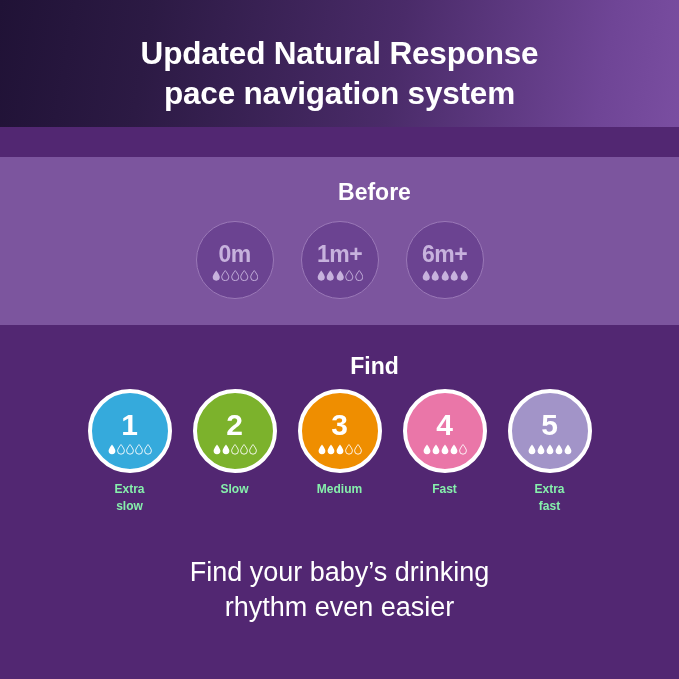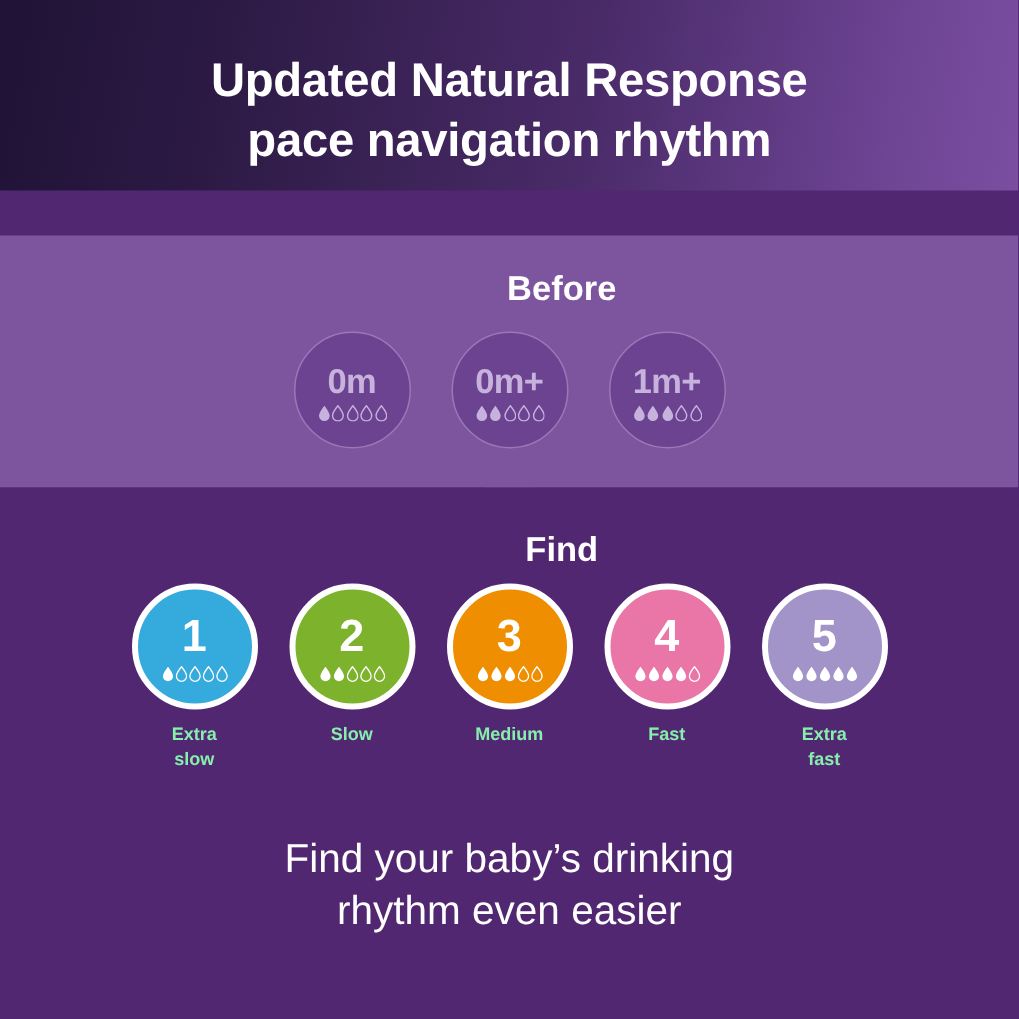--- a/index.html
+++ b/index.html
@@ -188,21 +188,21 @@
   .footer-text .l2 { display: block; }
 </style>
 </head>
 <body>
 
 <div class="poster">
 
   <div class="header">
     <div class="header-title">
       <span>Updated Natural Response</span>
-      <span class="l2">pace navigation rhythm</span>
+      <span class="l2">pace navigation system</span>
     </div>
   </div>
 
   <div class="before-band">
     <div class="band-heading before-heading">Before</div>
     <div class="row before-row">
         <div class="before-circle">
           <div class="before-age">0m</div>
           <div class="drops">
             <span class="drop">
@@ -226,50 +226,20 @@
               </svg>
             </span>
             <span class="drop">
               <svg viewBox="0 0 16 21">
                 <path d="M8 1 C8 1 1.2 9.4 1.2 13.6 A6.8 6.8 0 0 0 14.8 13.6 C14.8 9.4 8 1 8 1 Z" fill="none" stroke="#c7b2dd" stroke-width="1.8"></path>
               </svg>
             </span>
           </div>
         </div>
         <div class="before-circle">
-          <div class="before-age">0m+</div>
-          <div class="drops">
-            <span class="drop">
-              <svg viewBox="0 0 16 21">
-                <path d="M8 1 C8 1 1.2 9.4 1.2 13.6 A6.8 6.8 0 0 0 14.8 13.6 C14.8 9.4 8 1 8 1 Z" fill="#c7b2dd" stroke="none"></path>
-              </svg>
-            </span>
-            <span class="drop">
-              <svg viewBox="0 0 16 21">
-                <path d="M8 1 C8 1 1.2 9.4 1.2 13.6 A6.8 6.8 0 0 0 14.8 13.6 C14.8 9.4 8 1 8 1 Z" fill="#c7b2dd" stroke="none"></path>
-              </svg>
-            </span>
-            <span class="drop">
-              <svg viewBox="0 0 16 21">
-                <path d="M8 1 C8 1 1.2 9.4 1.2 13.6 A6.8 6.8 0 0 0 14.8 13.6 C14.8 9.4 8 1 8 1 Z" fill="none" stroke="#c7b2dd" stroke-width="1.8"></path>
-              </svg>
-            </span>
-            <span class="drop">
-              <svg viewBox="0 0 16 21">
-                <path d="M8 1 C8 1 1.2 9.4 1.2 13.6 A6.8 6.8 0 0 0 14.8 13.6 C14.8 9.4 8 1 8 1 Z" fill="none" stroke="#c7b2dd" stroke-width="1.8"></path>
-              </svg>
-            </span>
-            <span class="drop">
-              <svg viewBox="0 0 16 21">
-                <path d="M8 1 C8 1 1.2 9.4 1.2 13.6 A6.8 6.8 0 0 0 14.8 13.6 C14.8 9.4 8 1 8 1 Z" fill="none" stroke="#c7b2dd" stroke-width="1.8"></path>
-              </svg>
-            </span>
-          </div>
-        </div>
-        <div class="before-circle">
           <div class="before-age">1m+</div>
           <div class="drops">
             <span class="drop">
               <svg viewBox="0 0 16 21">
                 <path d="M8 1 C8 1 1.2 9.4 1.2 13.6 A6.8 6.8 0 0 0 14.8 13.6 C14.8 9.4 8 1 8 1 Z" fill="#c7b2dd" stroke="none"></path>
               </svg>
             </span>
             <span class="drop">
               <svg viewBox="0 0 16 21">
                 <path d="M8 1 C8 1 1.2 9.4 1.2 13.6 A6.8 6.8 0 0 0 14.8 13.6 C14.8 9.4 8 1 8 1 Z" fill="#c7b2dd" stroke="none"></path>
@@ -281,20 +251,50 @@
               </svg>
             </span>
             <span class="drop">
               <svg viewBox="0 0 16 21">
                 <path d="M8 1 C8 1 1.2 9.4 1.2 13.6 A6.8 6.8 0 0 0 14.8 13.6 C14.8 9.4 8 1 8 1 Z" fill="none" stroke="#c7b2dd" stroke-width="1.8"></path>
               </svg>
             </span>
             <span class="drop">
               <svg viewBox="0 0 16 21">
                 <path d="M8 1 C8 1 1.2 9.4 1.2 13.6 A6.8 6.8 0 0 0 14.8 13.6 C14.8 9.4 8 1 8 1 Z" fill="none" stroke="#c7b2dd" stroke-width="1.8"></path>
+              </svg>
+            </span>
+          </div>
+        </div>
+        <div class="before-circle">
+          <div class="before-age">6m+</div>
+          <div class="drops">
+            <span class="drop">
+              <svg viewBox="0 0 16 21">
+                <path d="M8 1 C8 1 1.2 9.4 1.2 13.6 A6.8 6.8 0 0 0 14.8 13.6 C14.8 9.4 8 1 8 1 Z" fill="#c7b2dd" stroke="none"></path>
+              </svg>
+            </span>
+            <span class="drop">
+              <svg viewBox="0 0 16 21">
+                <path d="M8 1 C8 1 1.2 9.4 1.2 13.6 A6.8 6.8 0 0 0 14.8 13.6 C14.8 9.4 8 1 8 1 Z" fill="#c7b2dd" stroke="none"></path>
+              </svg>
+            </span>
+            <span class="drop">
+              <svg viewBox="0 0 16 21">
+                <path d="M8 1 C8 1 1.2 9.4 1.2 13.6 A6.8 6.8 0 0 0 14.8 13.6 C14.8 9.4 8 1 8 1 Z" fill="#c7b2dd" stroke="none"></path>
+              </svg>
+            </span>
+            <span class="drop">
+              <svg viewBox="0 0 16 21">
+                <path d="M8 1 C8 1 1.2 9.4 1.2 13.6 A6.8 6.8 0 0 0 14.8 13.6 C14.8 9.4 8 1 8 1 Z" fill="#c7b2dd" stroke="none"></path>
+              </svg>
+            </span>
+            <span class="drop">
+              <svg viewBox="0 0 16 21">
+                <path d="M8 1 C8 1 1.2 9.4 1.2 13.6 A6.8 6.8 0 0 0 14.8 13.6 C14.8 9.4 8 1 8 1 Z" fill="#c7b2dd" stroke="none"></path>
               </svg>
             </span>
           </div>
         </div>
       </div>
   </div>
 
   <div class="arrow"></div>
 
   <div class="after-section">

